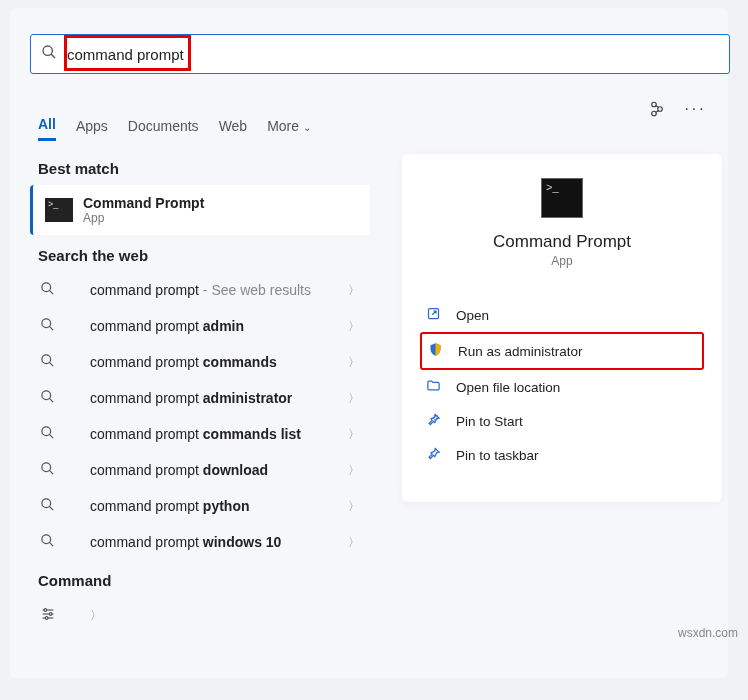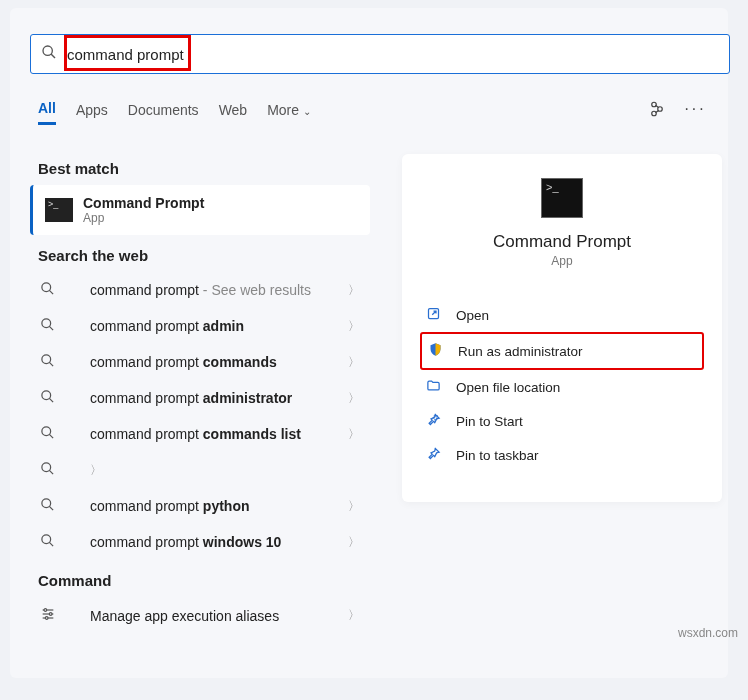--- a/index.html
+++ b/index.html
@@ -4,21 +4,21 @@
 <style>
   * { box-sizing: border-box; margin: 0; padding: 0; font-family: "Segoe UI", sans-serif; }
   body { background: #f0f2f6; width: 748px; height: 700px; position: relative; overflow: hidden; }
   .panel { position: absolute; left: 10px; top: 8px; width: 718px; height: 670px; background: #f6f7fa; border-radius: 6px; }
   .search-wrap { position: absolute; left: 20px; top: 26px; width: 700px; }
   .search-bar { display: flex; align-items: center; background: #fff; border: 1px solid #1a6fd8; border-radius: 3px; height: 40px; padding: 0 10px; }
   .search-icon { color: #555; margin-right: 10px; }
   .search-value { font-size: 15px; color: #222; }
   .highlight-search { position: absolute; left: 54px; top: 27px; width: 127px; height: 36px; border: 3px solid #e40000; pointer-events: none; }
   .tabs { position: absolute; left: 28px; top: 92px; display: flex; gap: 20px; align-items: center; font-size: 14px; color: #555; }
-  .tab { padding-bottom: 6px; cursor: pointer; }
+  .tab { padding-bottom: 6px; cursor: pointer; margin-top: 16px; }
   .tab.active { color: #0a62c4; font-weight: 600; border-bottom: 3px solid #0a62c4; }
   .top-icons { position: absolute; right: 22px; top: 92px; display: flex; gap: 18px; color: #444; }
   .left-col { position: absolute; left: 20px; top: 140px; width: 340px; }
   .section { font-size: 15px; font-weight: 600; color: #222; margin: 12px 0 8px 8px; }
   .best-match { display: flex; align-items: center; background: #fff; border-radius: 4px; padding: 10px 12px; border-left: 3px solid #0a62c4; margin-bottom: 6px; }
   .bm-icon { width: 28px; height: 24px; background: #222; margin-right: 10px; position: relative; }
   .bm-icon::before { content: '>_'; position: absolute; left: 3px; top: 1px; color: #ddd; font-size: 9px; }
   .bm-title { font-size: 14px; font-weight: 600; color: #222; }
   .bm-sub { font-size: 12px; color: #777; }
   .row { display: flex; align-items: center; padding: 9px 10px; border-radius: 4px; cursor: pointer; font-size: 14px; color: #222; gap: 20px; }
@@ -122,20 +122,21 @@
               <line x1="21" y1="21" x2="15" y2="15"></line>
             </svg></span>
           <span class="txt">command prompt <b>commands list</b><span class="hint"></span></span>
           <span class="chev">〉</span>
         </div>
         <div class="row">
           <span class="ri"><svg width="15" height="15" viewBox="0 0 24 24" fill="none" stroke="currentColor" stroke-width="2">
               <circle cx="10" cy="10" r="7"></circle>
               <line x1="21" y1="21" x2="15" y2="15"></line>
             </svg></span>
+          <span class="txt">command prompt <b>download</b><span class="hint"></span></span>
           <span class="chev">〉</span>
         </div>
         <div class="row">
           <span class="ri"><svg width="15" height="15" viewBox="0 0 24 24" fill="none" stroke="currentColor" stroke-width="2">
               <circle cx="10" cy="10" r="7"></circle>
               <line x1="21" y1="21" x2="15" y2="15"></line>
             </svg></span>
           <span class="txt">command prompt <b>python</b><span class="hint"></span></span>
           <span class="chev">〉</span>
         </div>
@@ -154,21 +155,20 @@
       <span class="ri">
         <svg width="16" height="16" viewBox="0 0 24 24" fill="none" stroke="currentColor" stroke-width="1.8">
             <line x1="4" y1="6" x2="20" y2="6"></line>
             <line x1="4" y1="12" x2="20" y2="12"></line>
             <line x1="4" y1="18" x2="20" y2="18"></line>
             <circle cx="8" cy="6" r="2" fill="#f6f7fa"></circle>
             <circle cx="16" cy="12" r="2" fill="#f6f7fa"></circle>
             <circle cx="10" cy="18" r="2" fill="#f6f7fa"></circle>
           </svg>
       </span>
-      <span class="txt">Manage app execution aliases</span>
       <span class="chev">〉</span>
     </div>
   </div>
 
   <div class="right-col">
     <div class="app-icon"></div>
     <div class="app-title">Command Prompt</div>
     <div class="app-sub">App</div>
 
     <div class="action">

